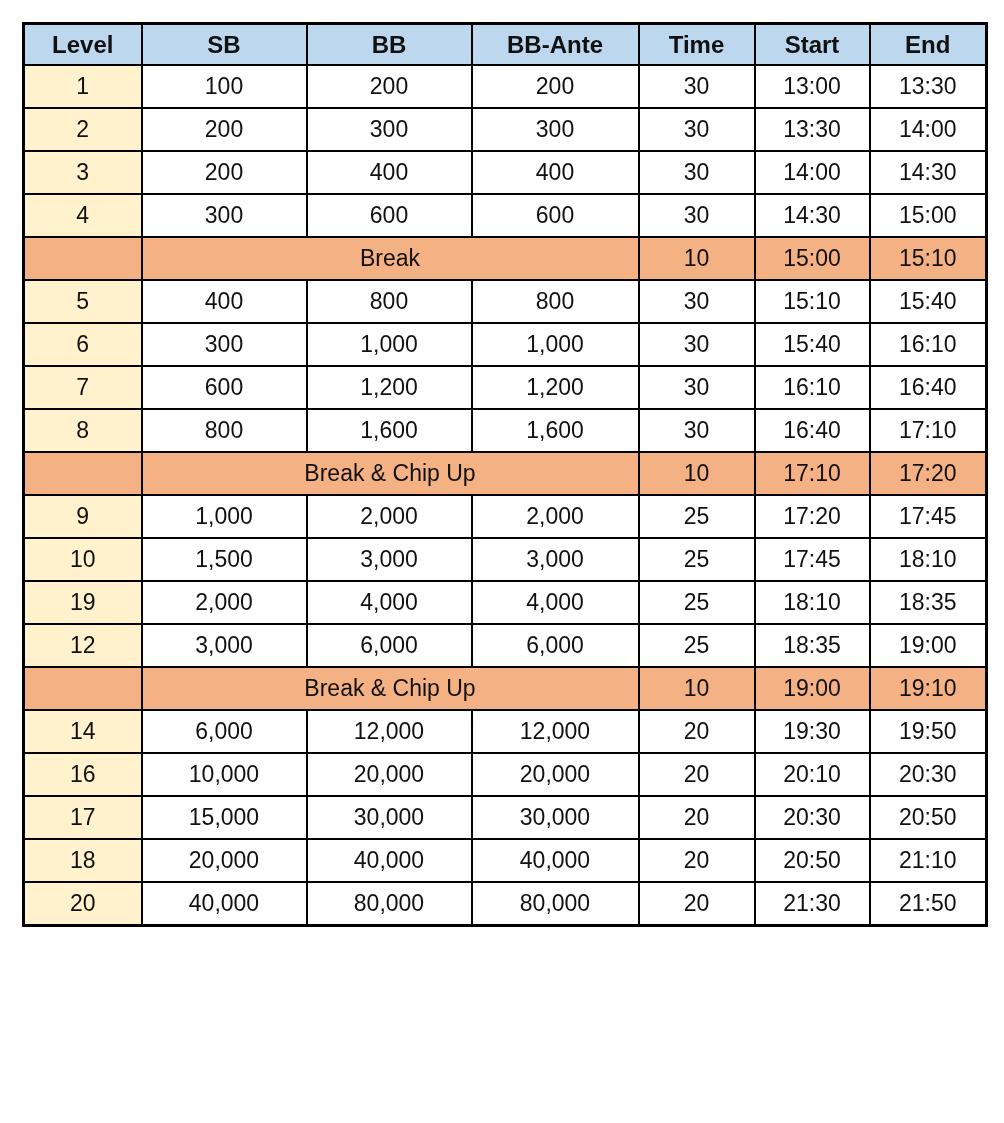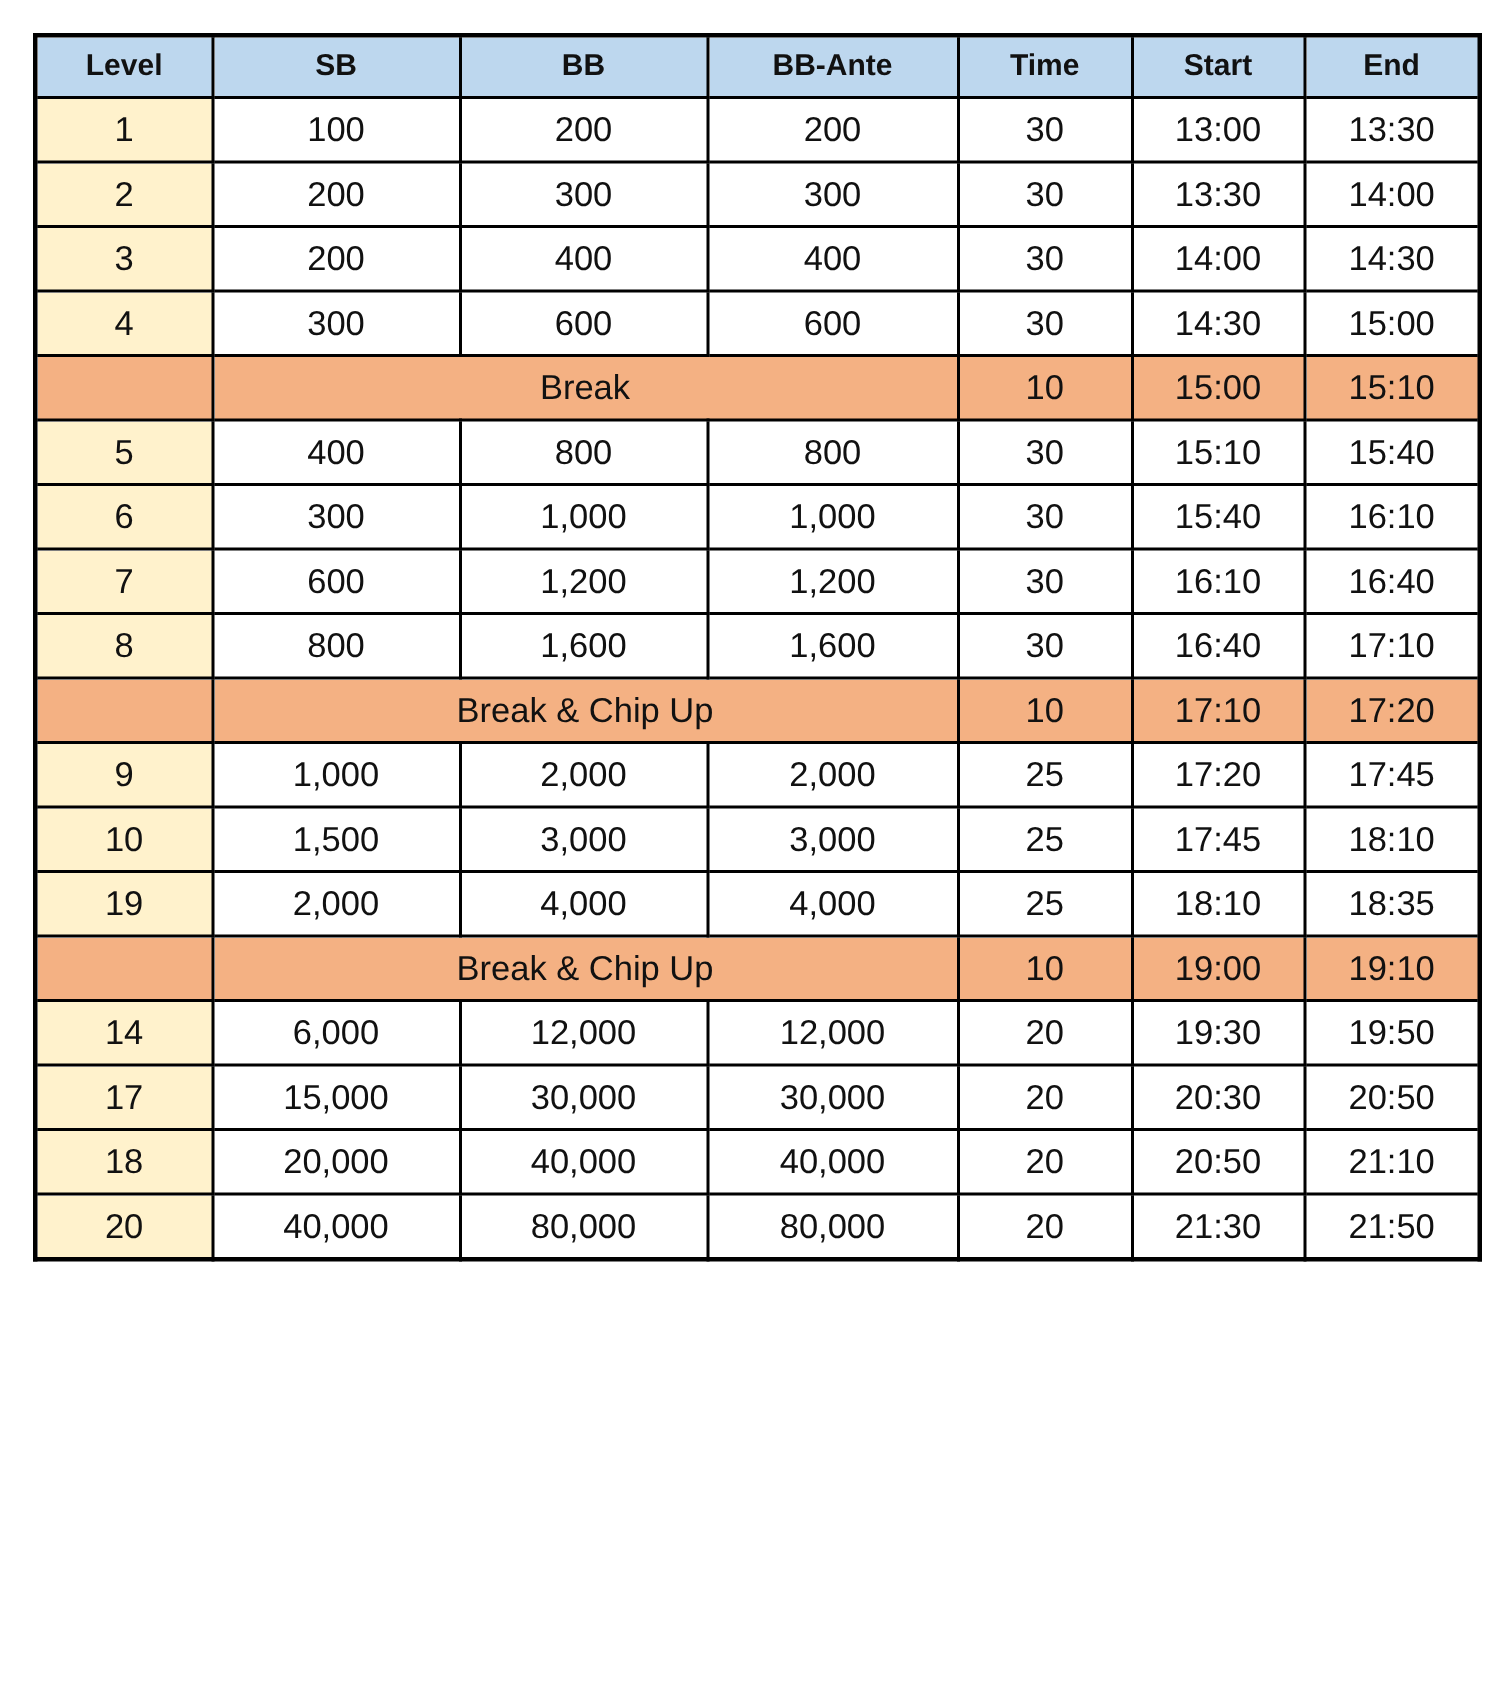--- a/index.html
+++ b/index.html
@@ -35,21 +35,21 @@
     border: 2px solid #000000;
     text-align: center;
     vertical-align: middle;
     padding: 0;
     overflow: hidden;
     white-space: nowrap;
   }
   thead th {
     background: var(--header-bg, #BDD7EE);
     font-weight: bold;
-    font-size: 20px;
+    font-size: 24px;
     height: 39px;
   }
   tbody td {
     font-size: 23px;
     height: 41px;
     background: #ffffff;
   }
   tbody td.level {
     background: var(--level-bg, #FFF2CC);
   }
@@ -189,37 +189,55 @@
         </tr>
         <tr>
           <td class="level">19</td>
           <td>2,000</td>
           <td>4,000</td>
           <td>4,000</td>
           <td>25</td>
           <td>18:10</td>
           <td>18:35</td>
         </tr>
+        <tr>
+          <td class="level">12</td>
+          <td>3,000</td>
+          <td>6,000</td>
+          <td>6,000</td>
+          <td>25</td>
+          <td>18:35</td>
+          <td>19:00</td>
+        </tr>
         <tr class="break-row">
           <td class="level"></td>
           <td colspan="3">Break &amp; Chip Up</td>
           <td>10</td>
           <td>19:00</td>
           <td>19:10</td>
         </tr>
         <tr>
           <td class="level">14</td>
           <td>6,000</td>
           <td>12,000</td>
           <td>12,000</td>
           <td>20</td>
           <td>19:30</td>
           <td>19:50</td>
         </tr>
         <tr>
+          <td class="level">16</td>
+          <td>10,000</td>
+          <td>20,000</td>
+          <td>20,000</td>
+          <td>20</td>
+          <td>20:10</td>
+          <td>20:30</td>
+        </tr>
+        <tr>
           <td class="level">17</td>
           <td>15,000</td>
           <td>30,000</td>
           <td>30,000</td>
           <td>20</td>
           <td>20:30</td>
           <td>20:50</td>
         </tr>
         <tr>
           <td class="level">18</td>

